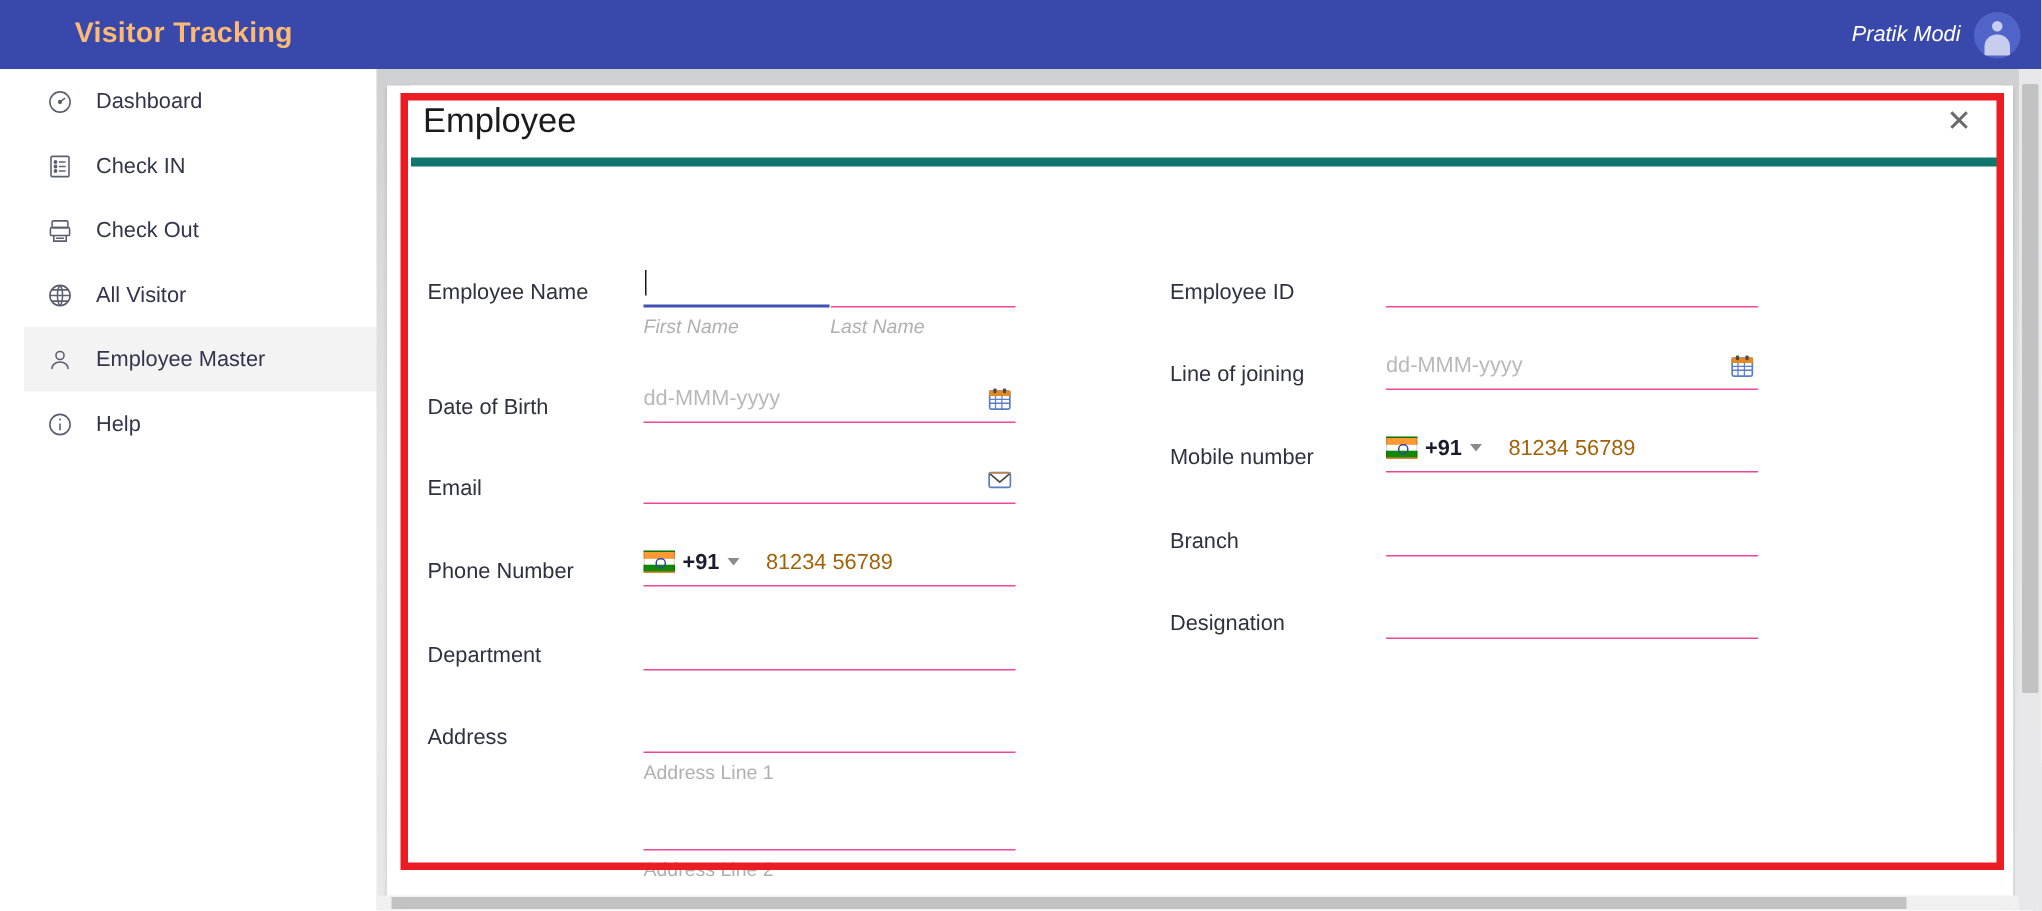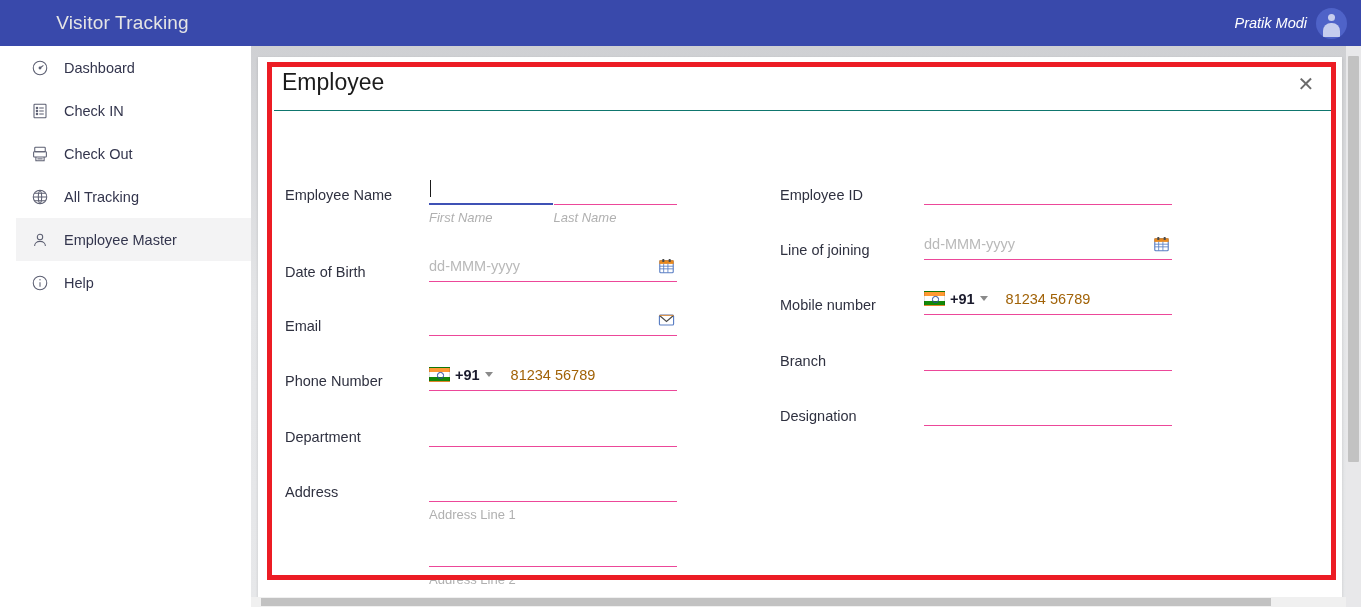--- a/index.html
+++ b/index.html
@@ -16,21 +16,21 @@
   
   .topbar {
     position: absolute; top: 0; left: 0;
     width: 1361px; height: 46px;
     background: #3949ab;
     display: flex; align-items: center;
   }
   .brand {
     width: 245px; height: 46px;
     display: flex; align-items: center; justify-content: center;
-    color: #e5e5e5; font-size: 19px; font-weight: normal;
+    color: #fdba74; font-size: 19px; font-weight: bold;
     letter-spacing: .2px;
   }
   .topbar-right {
     margin-left: auto; display: flex; align-items: center;
     gap: 9px; padding-right: 14px; height: 46px;
   }
   .user-name { color: #ffffff; font-size: 14.5px; font-style: italic; }
   .avatar {
     width: 31px; height: 31px; border-radius: 50%;
     background: #4f63c8; position: relative; overflow: hidden;
@@ -93,21 +93,21 @@
   }
 
   
   .dialog {
     position: absolute; top: 0; left: 16px;
     width: 1060px; height: 560px;
     background: #ffffff;
   }
   .dialog-header {
     height: 54px; display: flex; align-items: center;
-    border-bottom: 1px solid #0f766e;
+    border-bottom: 6px solid #0f766e;
     padding: 0 14px 0 8px;
   }
   .dialog-title {
     font-size: 23px; color: #1b1b1b; font-weight: normal;
     line-height: 1; padding-bottom: 2px;
   }
   .close-btn {
     margin-left: auto; width: 28px; height: 28px;
     display: flex; align-items: center; justify-content: center;
     color: #6b6b6b; cursor: pointer; font-size: 20px; line-height: 1;
@@ -248,21 +248,21 @@
     </div>
 
     <div class="nav-item">
       <span class="nav-icon">
         <svg width="18" height="18" viewBox="0 0 24 24" fill="none" stroke="currentColor" stroke-width="1.4">
           <circle cx="12" cy="12" r="9"></circle>
             <path d="M3 12h18M12 3c3 3 3 15 0 18M12 3c-3 3-3 15 0 18"></path>
           <path d="M5 7h14M5 17h14"></path>
         </svg>
       </span>
-      <span>All Tracking</span>
+      <span>All Visitor</span>
     </div>
 
     <div class="nav-item active">
       <span class="nav-icon">
         <svg width="18" height="18" viewBox="0 0 24 24" fill="none" stroke="currentColor" stroke-width="1.4">
           <circle cx="12" cy="8" r="3.6"></circle>
             <path d="M4.8 20c0-3.8 3.2-6.2 7.2-6.2s7.2 2.4 7.2 6.2"></path>
         </svg>
       </span>
       <span>Employee Master</span>

